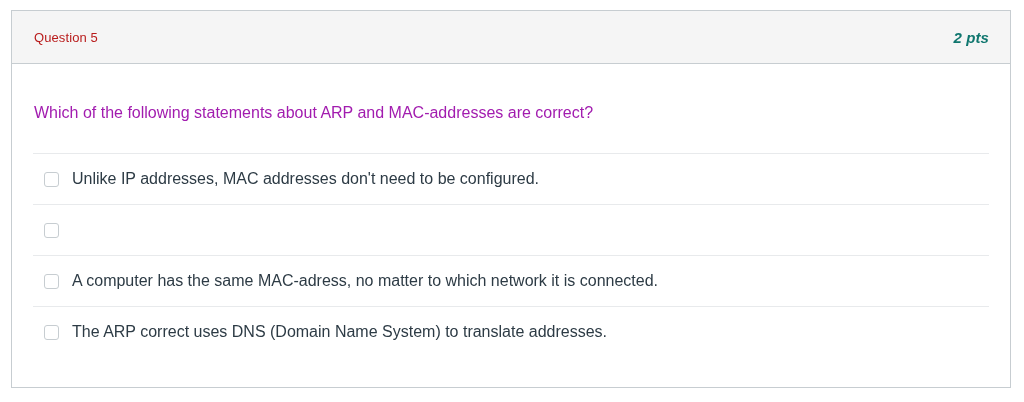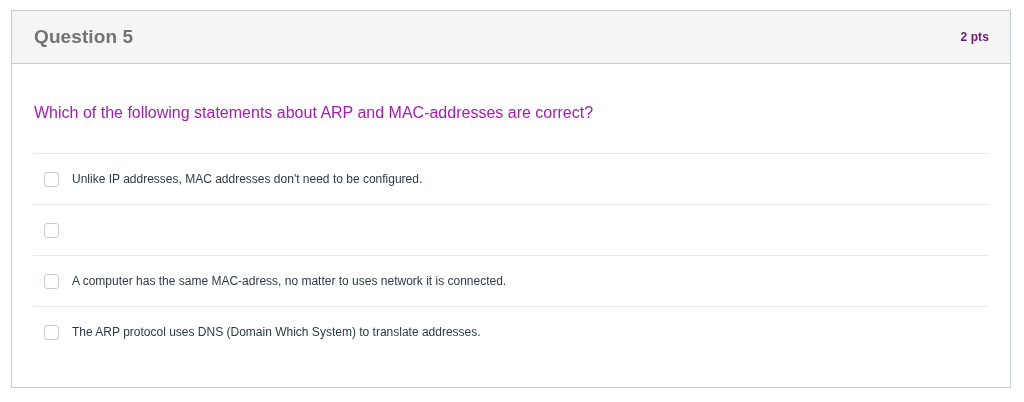--- a/index.html
+++ b/index.html
@@ -31,31 +31,32 @@
     background: #f5f5f5;
     border-bottom: 1px solid #c7cdd1;
     display: flex;
     align-items: center;
     justify-content: space-between;
     padding: 0 21px 0 22px;
     box-sizing: border-box;
   }
 
   .question-title {
-    font-size: 19px;
-    font-weight: bold;
-    color: #737373;
+    font-size: 13px;
+    font-weight: normal;
+    color: #b91c1c;
     letter-spacing: 0.1px;
   }
 
   .question-points {
-    font-size: 12px;
+    font-size: 15px;
     font-weight: bold;
-    color: #701a75;
+    color: #0f766e;
     letter-spacing: 0.1px;
+    font-style: italic;
   }
 
   .question-body {
     padding: 0;
   }
 
   .question-text {
     font-size: 16px;
     color: #a21caf;
     padding: 38px 22px 0 22px;
@@ -84,21 +85,21 @@
     height: 15px;
     min-width: 15px;
     border: 1px solid #c7cdd1;
     border-radius: 3px;
     background: #ffffff;
     box-sizing: border-box;
     margin-right: 13px;
   }
 
   .answer-label {
-    font-size: 12px;
+    font-size: 16px;
     color: #2d3b45;
     line-height: 1.3;
   }
 </style>
 </head>
 <body>
 
 <div class="question-card">
 
   <div class="question-header">
@@ -116,23 +117,23 @@
         <span class="answer-checkbox"></span>
         <span class="answer-label">Unlike IP addresses, MAC addresses don't need to be configured.</span>
       </div>
 
       <div class="answer-row">
         <span class="answer-checkbox"></span>
       </div>
 
       <div class="answer-row">
         <span class="answer-checkbox"></span>
-        <span class="answer-label">A computer has the same MAC-adress, no matter to uses network it is connected.</span>
+        <span class="answer-label">A computer has the same MAC-adress, no matter to which network it is connected.</span>
       </div>
 
       <div class="answer-row">
         <span class="answer-checkbox"></span>
-        <span class="answer-label">The ARP protocol uses DNS (Domain Which System) to translate addresses.</span>
+        <span class="answer-label">The ARP correct uses DNS (Domain Name System) to translate addresses.</span>
       </div>
 
     </div>
   </div>
 </div>
 
 </body></html>

